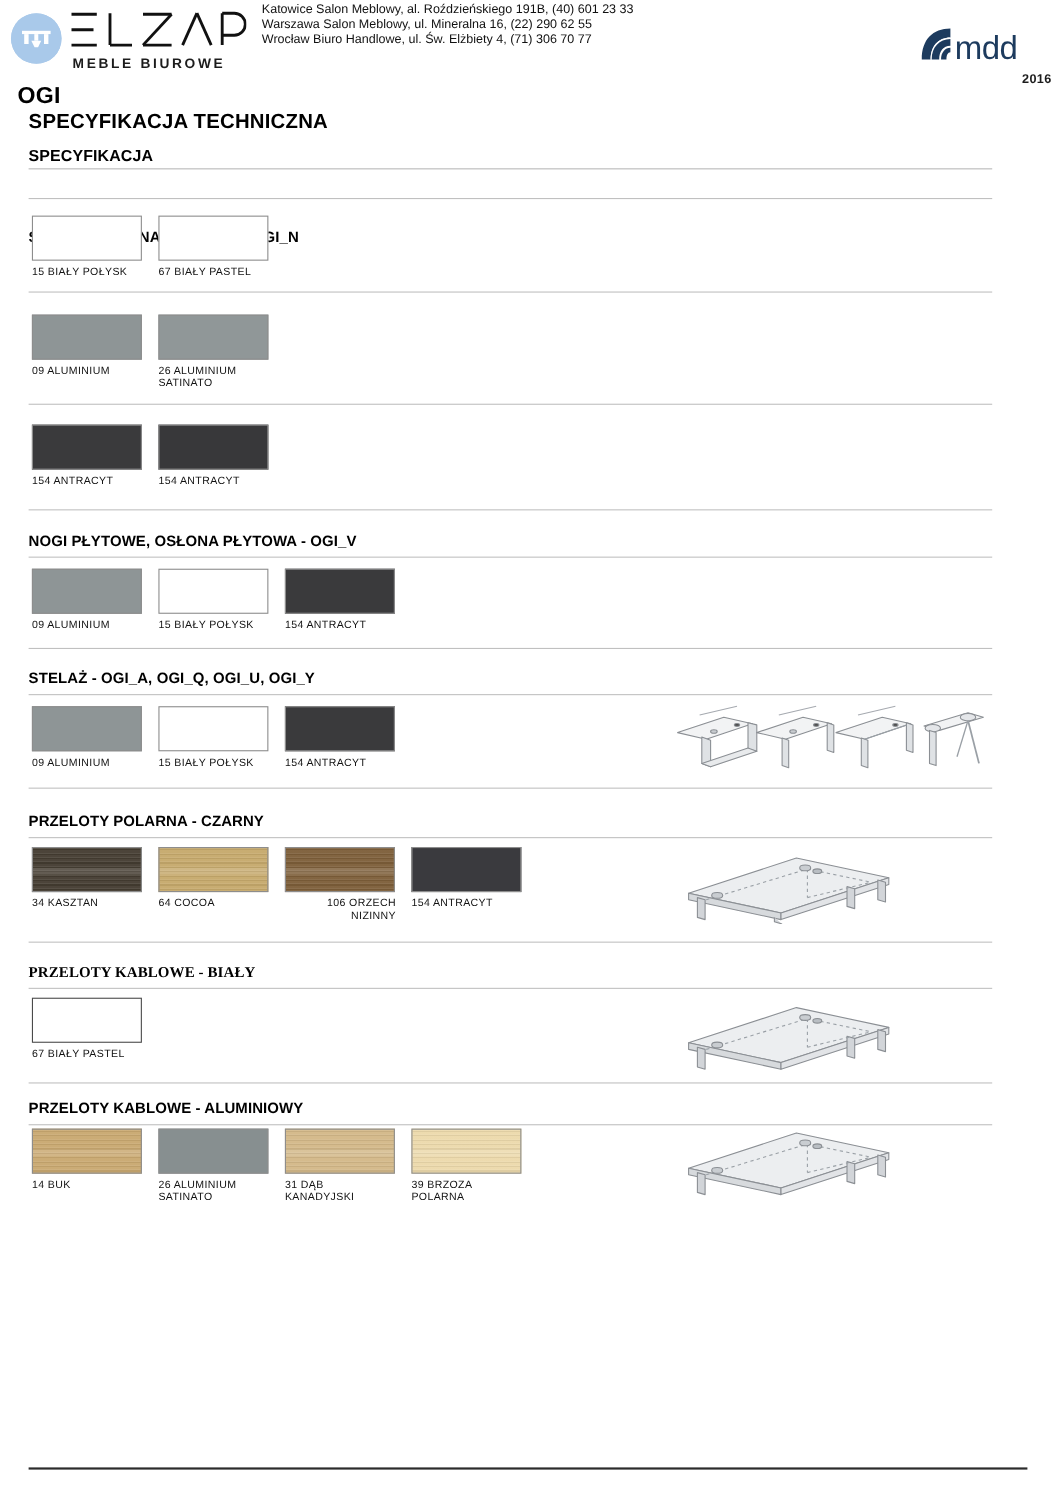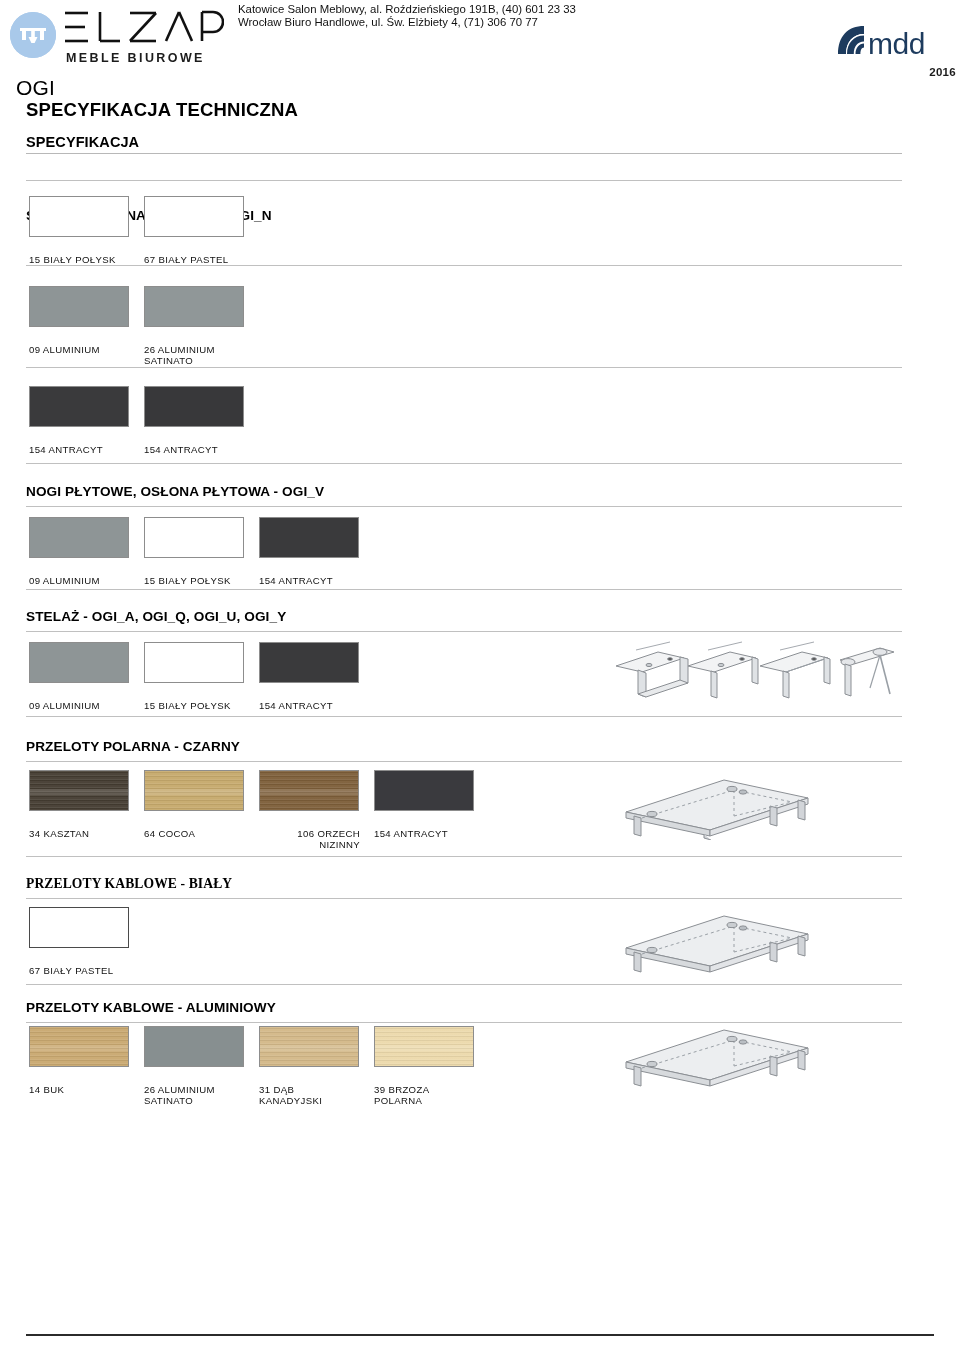--- a/index.html
+++ b/index.html
@@ -75,21 +75,21 @@
     font-weight: 700;
     color: #1c1c1c;
     letter-spacing: .3px;
   }
 
   
   .doc-code {
     position: absolute;
     left: 16px; top: 76px;
     font-size: 21px;
-    font-weight: 400;
+    font-weight: 700;
     letter-spacing: .2px;
     color: #000;
   }
   .doc-title {
     position: absolute;
     left: 26px; top: 99px;
     font-size: 18.5px;
     font-weight: 700;
     letter-spacing: .2px;
     color: #000;
@@ -158,21 +158,21 @@
   }
   .swatch.grain::before {
     content: "";
     position: absolute;
     left: 0; top: 46%;
     width: 100%; height: 16%;
     background: rgba(255,255,255,0.13);
     pointer-events: none;
   }
   .swatch-label {
-    margin-top: 17px;
+    margin-top: 5px;
     font-size: 9.6px;
     line-height: 11.4px;
     letter-spacing: .35px;
     color: #111;
   }
   .swatch-label .l2 { display: block; }
 
   
   .illus {
     position: absolute;
@@ -226,20 +226,21 @@
           <line x1="140" y1="33" x2="140" y2="4"></line>
           <path d="M140 4 h11 a10 10 0 0 1 0 20 h-11"></path>
         </g>
       </svg>
     </div>
     <div class="brand-sub">MEBLE BIUROWE</div>
   </div>
 
   <div class="contact-block">
     <div class="contact-line">Katowice Salon Meblowy, al. Roździeńskiego 191B, (40) 601 23 33</div>
+    <div class="contact-line">Warszawa Salon Meblowy, ul. Mineralna 16, (22) 290 62 55</div>
     <div class="contact-line">Wrocław Biuro Handlowe, ul. Św. Elżbiety 4, (71) 306 70 77</div>
   </div>
 
   <div class="mdd-logo">
     <svg width="122" height="42" viewBox="0 0 122 42">
       <g fill="#1d3b5e">
         <path d="M2 6 h26 v30 h-26 z" opacity="0"></path>
         <path d="M4 34 C4 16, 14 6, 30 6 L30 14 C19 14, 12 22, 12 34 Z"></path>
         <path d="M12 34 C12 22, 19 14, 30 14 L30 21 C23 21, 19 26, 19 34 Z" fill="#ffffff" opacity="0.95"></path>
         <path d="M13 34 C13 23, 20 15.5, 30 15.5 L30 21.5 C23.5 21.5, 19.8 26.4, 19.8 34 Z"></path>

